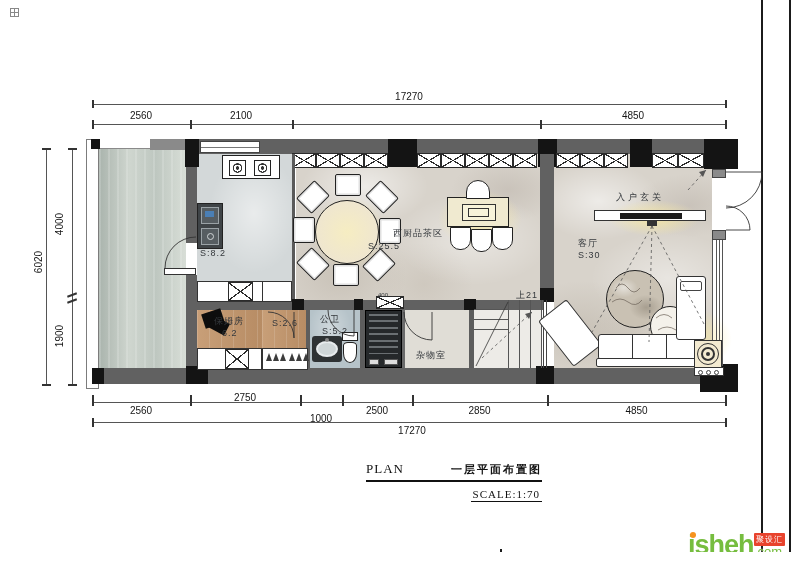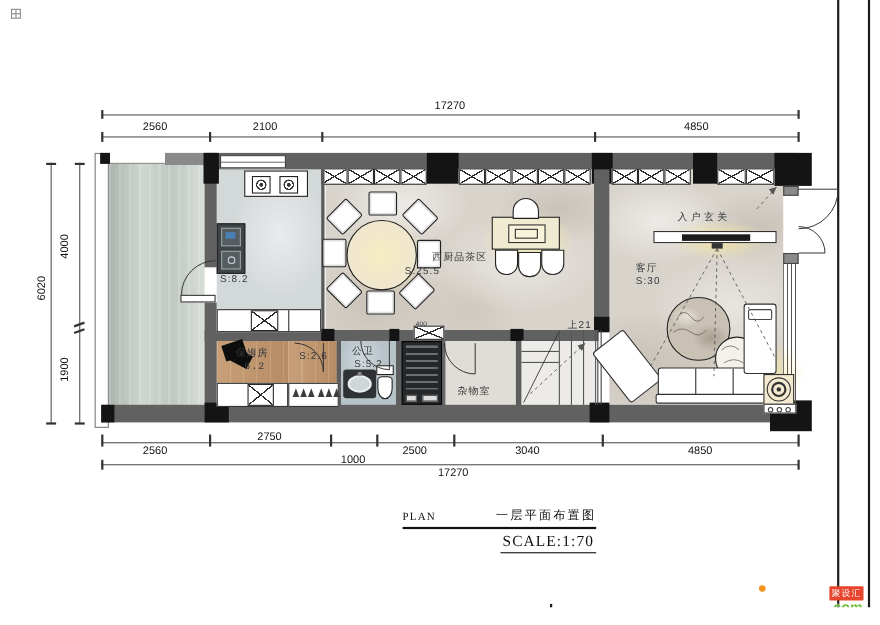--- a/index.html
+++ b/index.html
@@ -80,21 +80,21 @@
   <div class="tick" style="left:190px;top:395px;width:1.5px;height:11px;"></div>
   <div class="tick" style="left:300px;top:395px;width:1.5px;height:11px;"></div>
   <div class="tick" style="left:342px;top:395px;width:1.5px;height:11px;"></div>
   <div class="tick" style="left:412px;top:395px;width:1.5px;height:11px;"></div>
   <div class="tick" style="left:547px;top:395px;width:1.5px;height:11px;"></div>
   <div class="tick" style="left:725px;top:395px;width:1.5px;height:11px;"></div>
   <div class="dim" style="left:92px;top:405px;width:98px;">2560</div>
   <div class="dim" style="left:190px;top:392px;width:110px;">2750</div>
   <div class="dim" style="left:300px;top:413px;width:42px;">1000</div>
   <div class="dim" style="left:342px;top:405px;width:70px;">2500</div>
-  <div class="dim" style="left:412px;top:405px;width:135px;">3040</div>
+  <div class="dim" style="left:412px;top:405px;width:135px;">2850</div>
   <div class="dim" style="left:547px;top:405px;width:179px;">4850</div>
   <div class="dline" style="left:92px;top:422px;width:634px;height:1px;"></div>
   <div class="tick" style="left:92px;top:418px;width:1.5px;height:9px;"></div>
   <div class="tick" style="left:725px;top:418px;width:1.5px;height:9px;"></div>
   <div class="dim" style="left:342px;top:425px;width:140px;">17270</div>
 
   <div class="abs" style="left:86px;top:139px;width:13px;height:250px;background:#fff;border:1px solid #7c7c7c;"></div>
   <div class="abs" style="left:99px;top:149px;width:87px;height:221px;background:
       repeating-linear-gradient(90deg, rgba(255,255,255,.16) 0 2px, transparent 2px 9px),
       linear-gradient(90deg,#aab4ad 0%,#cfd6cf 35%,#bec7c0 65%,#d8ded7 100%);"></div>
@@ -207,21 +207,21 @@
   <div class="stool" style="left:471px;top:229px;"></div>
   <div class="stool" style="left:492px;top:227px;"></div>
 
   <div class="rlbl" style="left:374px;top:228px;margin-left:19px;">西厨品茶区</div>
   <div class="rlbl" style="left:368px;top:241px;">S:25.5</div>
   <div class="rlbl" style="left:378px;top:290px;font-size:6px;letter-spacing:0;">400</div>
 
   <div class="abs" style="left:203px;top:311px;width:20px;height:15px;background:#0d0d0d;transform:rotate(-18deg);"></div>
   <div class="abs" style="left:210px;top:319px;width:18px;height:13px;background:#0d0d0d;transform:rotate(28deg);"></div>
   <div class="rlbl" style="left:214px;top:316px;">保姆房</div>
-  <div class="rlbl" style="left:222px;top:328px;font-family:Liberation Mono, monospace;">6.2</div>
+  <div class="rlbl" style="left:222px;top:328px;">6.2</div>
   <div class="abs" style="left:197px;top:348px;width:65px;height:22px;background:#fff;border:1px solid #333;"></div>
   <div class="xbox" style="left:225px;top:349px;width:24px;height:20px;"></div>
   <div class="abs" style="left:262px;top:348px;width:46px;height:22px;background:#fff;border:1px solid #333;"></div>
   <div class="hang" style="left:266px;top:353px;"></div>
   <div class="hang" style="left:273px;top:353px;"></div>
   <div class="hang" style="left:280px;top:353px;"></div>
   <div class="hang" style="left:289px;top:353px;"></div>
   <div class="hang" style="left:296px;top:353px;"></div>
   <div class="hang" style="left:303px;top:353px;"></div>
 
@@ -321,27 +321,28 @@
     <g fill="none" stroke="#6b6257" stroke-width="0.7">
       <path d="M 616 288 q 6 -8 12 0 q 6 8 12 0"></path>
       <path d="M 612 302 q 8 -6 16 0 q 8 6 14 -2"></path>
       <path d="M 656 318 q 8 -7 16 0"></path>
       <path d="M 658 330 q 9 -6 18 0"></path>
     </g>
   </svg>
 
   <div class="abs" style="left:366px;top:461px;width:176px;font-family:'Liberation Serif',serif;">
     <div style="display:flex;justify-content:space-between;align-items:flex-end;padding-bottom:3px;border-bottom:2.5px solid #111;">
-      <span style="font-size:10px;letter-spacing:1px;">PLAN</span>
-      <span style="font-size:11px;letter-spacing:2px;">一层平面布置图</span>
+      <span style="font-size:13px;letter-spacing:1px;">PLAN</span>
+      <span style="font-size:11px;letter-spacing:2px;font-weight:bold;">一层平面布置图</span>
     </div>
     <div style="text-align:right;margin-top:2px;">
-      <span style="display:inline-block;font-size:14px;letter-spacing:1px;border-bottom:1.5px solid #111;padding:0 2px 1px;">SCALE:1:70</span>
+      <span style="display:inline-block;font-size:11px;letter-spacing:1px;border-bottom:1.5px solid #111;padding:0 2px 1px;">SCALE:1:70</span>
     </div>
   </div>
 
   <div class="abs" style="left:688px;top:530px;width:108px;height:34px;">
+    <span style="position:absolute;left:0;top:0;font-size:27px;font-weight:bold;color:#76bd3f;letter-spacing:-1px;text-shadow:0 0 2px #fff;">jsheh</span>
     <span class="abs" style="left:2px;top:2px;width:6px;height:6px;background:#f6921e;border-radius:50%;"></span>
     <span style="position:absolute;left:66px;top:3px;font-size:8px;color:#fff;background:#e8432d;padding:1px 2px;border-radius:1px;letter-spacing:1px;">聚设汇</span>
-    <span style="position:absolute;left:66px;top:14px;font-size:13px;font-weight:bold;color:#76bd3f;text-shadow:0 0 2px #fff;">.com</span>
+    <span style="position:absolute;left:66px;top:14px;font-size:13px;font-weight:normal;color:#76bd3f;text-shadow:0 0 2px #fff;">.com</span>
   </div>
 
 </div>
 
 </body></html>

